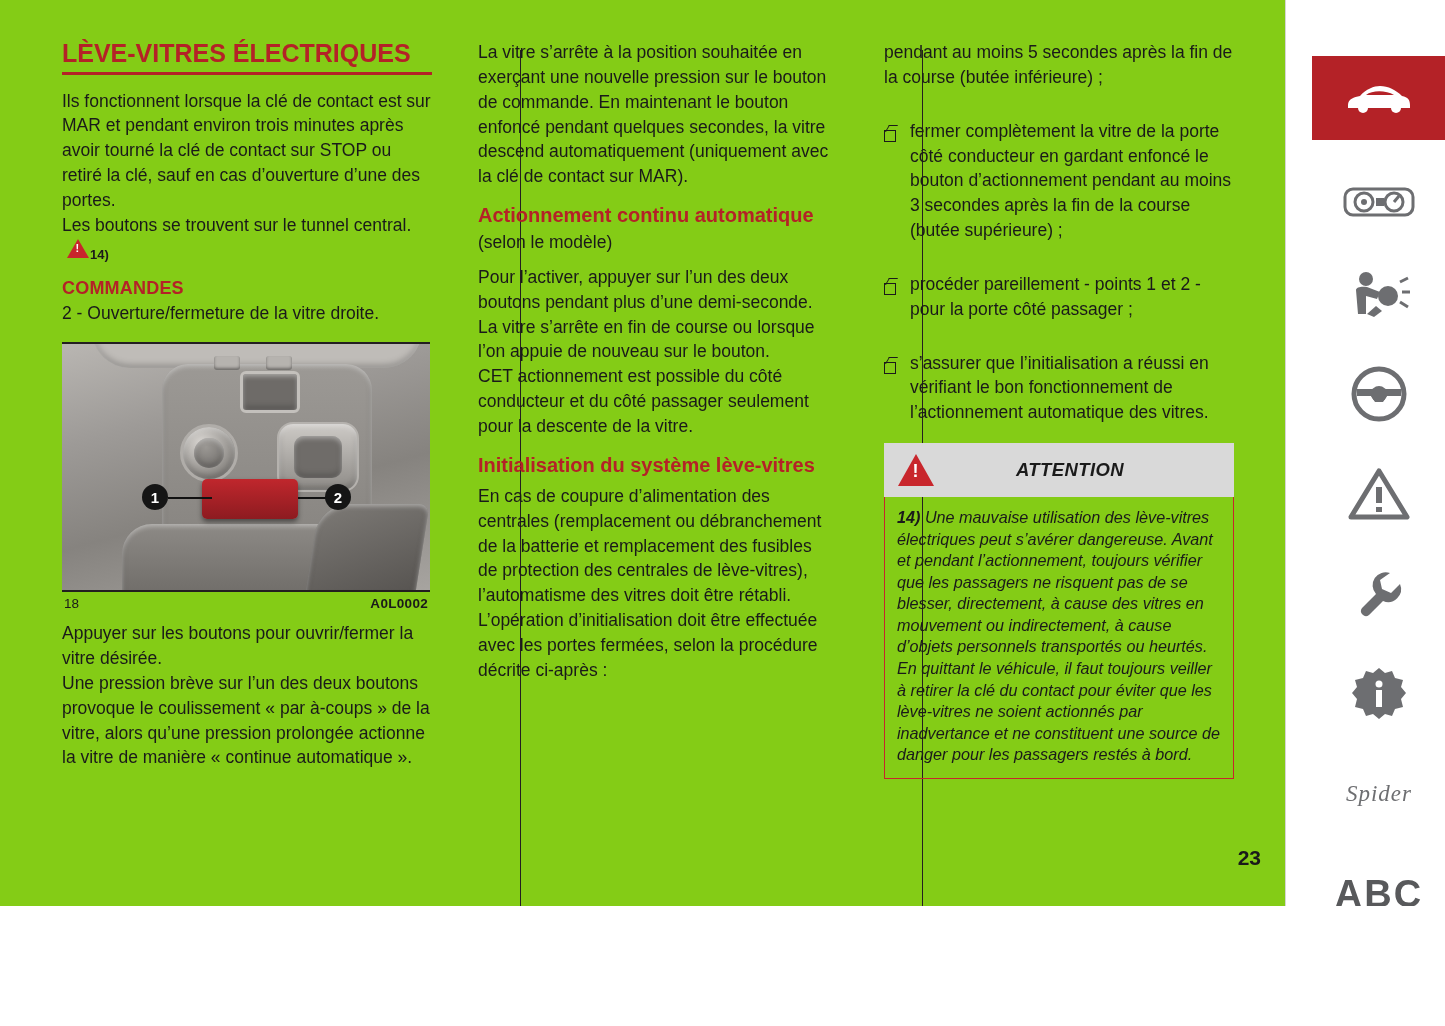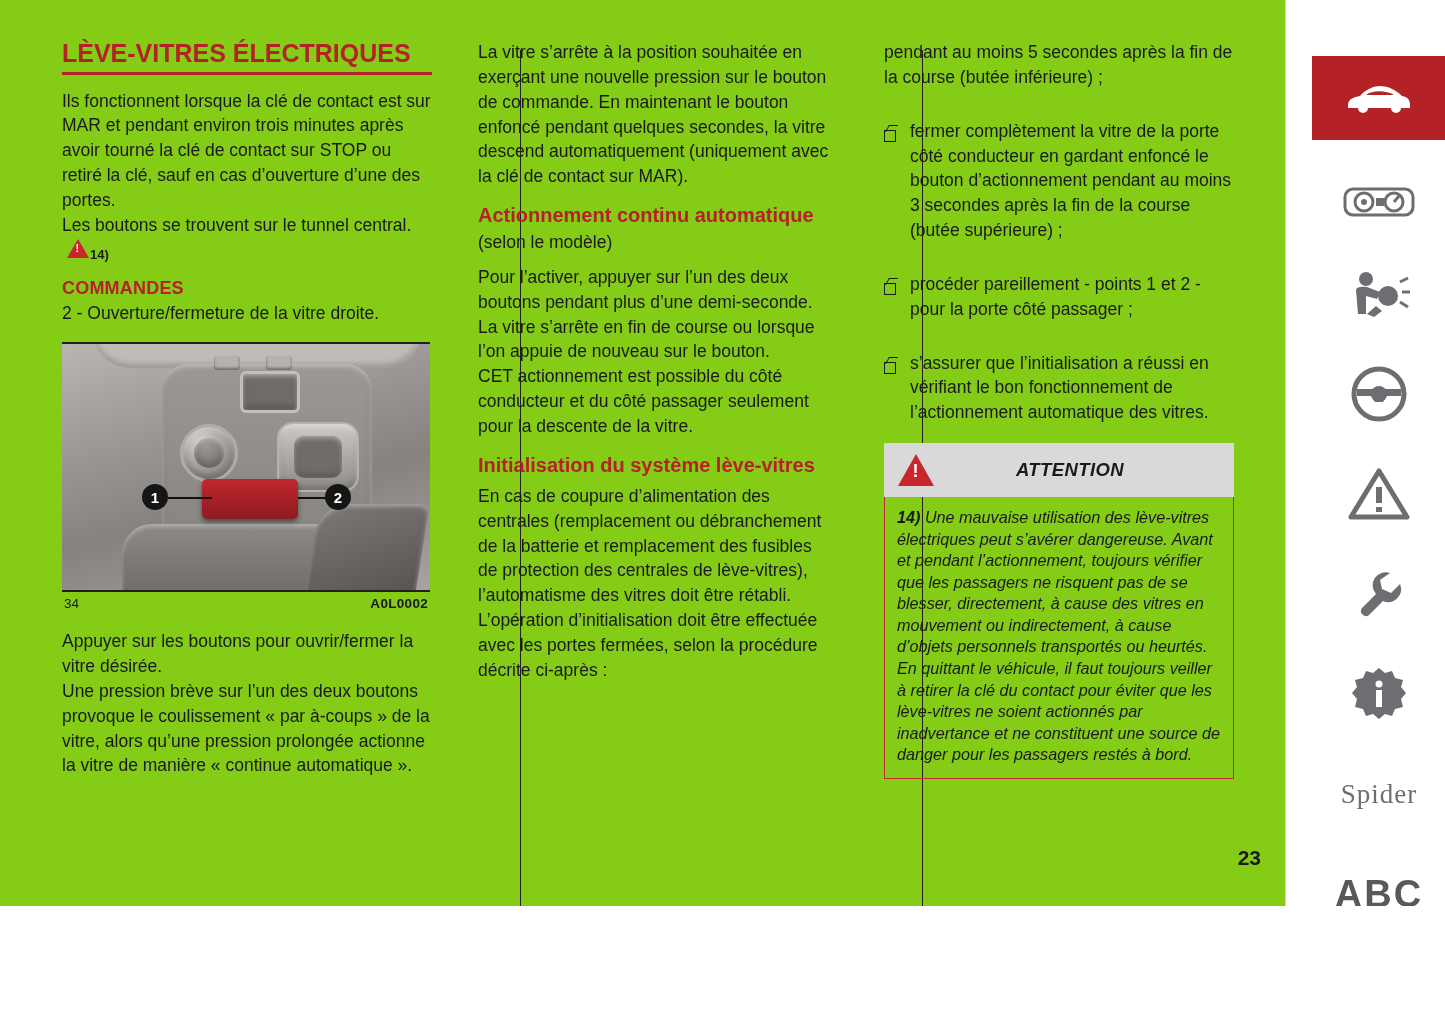--- a/index.html
+++ b/index.html
@@ -315,21 +315,22 @@
   .sb-i1 { top: 160px; }
   .sb-i2 { top: 252px; }
   .sb-i3 { top: 352px; }
   .sb-i4 { top: 452px; }
   .sb-i5 { top: 552px; }
   .sb-i6 { top: 652px; }
   .sb-i7 { top: 752px; }
   .sb-i8 { top: 852px; }
   .sb-spider {
     font-family: "Liberation Serif", serif;
-    font-size: 27px;
+    font-style: italic;
+    font-size: 23px;
     color: #6d6e71;
     letter-spacing: 1px;
   }
   .sb-abc {
     font-size: 38px;
     font-weight: bold;
     color: #58595b;
     letter-spacing: 2px;
   }
   .page-number {
@@ -377,26 +378,26 @@
             <div class="cs-shape cs-switchblock"></div>
             <div class="cs-sw a"></div>
             <div class="cs-sw b"></div>
             <div class="lead one"></div>
             <div class="lead two"></div>
             <div class="callout one">1</div>
             <div class="callout two">2</div>
           </div>
         </div>
         <div class="fig-caption">
-          <span>34</span>
+          <span>18</span>
           <span class="fig-code">A0L0002</span>
         </div>
       </div>
 
-      <p class="body" style="margin-top:18px">Appuyer sur les boutons pour ouvrir/fermer la vitre désirée.</p>
+      <p class="body" style="margin-top:10px">Appuyer sur les boutons pour ouvrir/fermer la vitre désirée.</p>
       <p class="body">Une pression brève sur l’un des deux boutons provoque le coulissement « par à-coups » de la vitre, alors qu’une pression prolongée actionne la vitre de manière « continue automatique ».</p>
     </div>
 
     <div class="col col2">
       <p class="body">La vitre s’arrête à la position souhaitée en exerçant une nouvelle pression sur le bouton de commande. En maintenant le bouton enfoncé pendant quelques secondes, la vitre descend automatiquement (uniquement avec la clé de contact sur MAR).</p>
 
       <div class="sub-red">Actionnement continu automatique</div>
       <p class="body">(selon le modèle)</p>
 
       <p class="body" style="margin-top:10px">Pour l’activer, appuyer sur l’un des deux boutons pendant plus d’une demi-seconde. La vitre s’arrête en fin de course ou lorsque l’on appuie de nouveau sur le bouton.</p>

